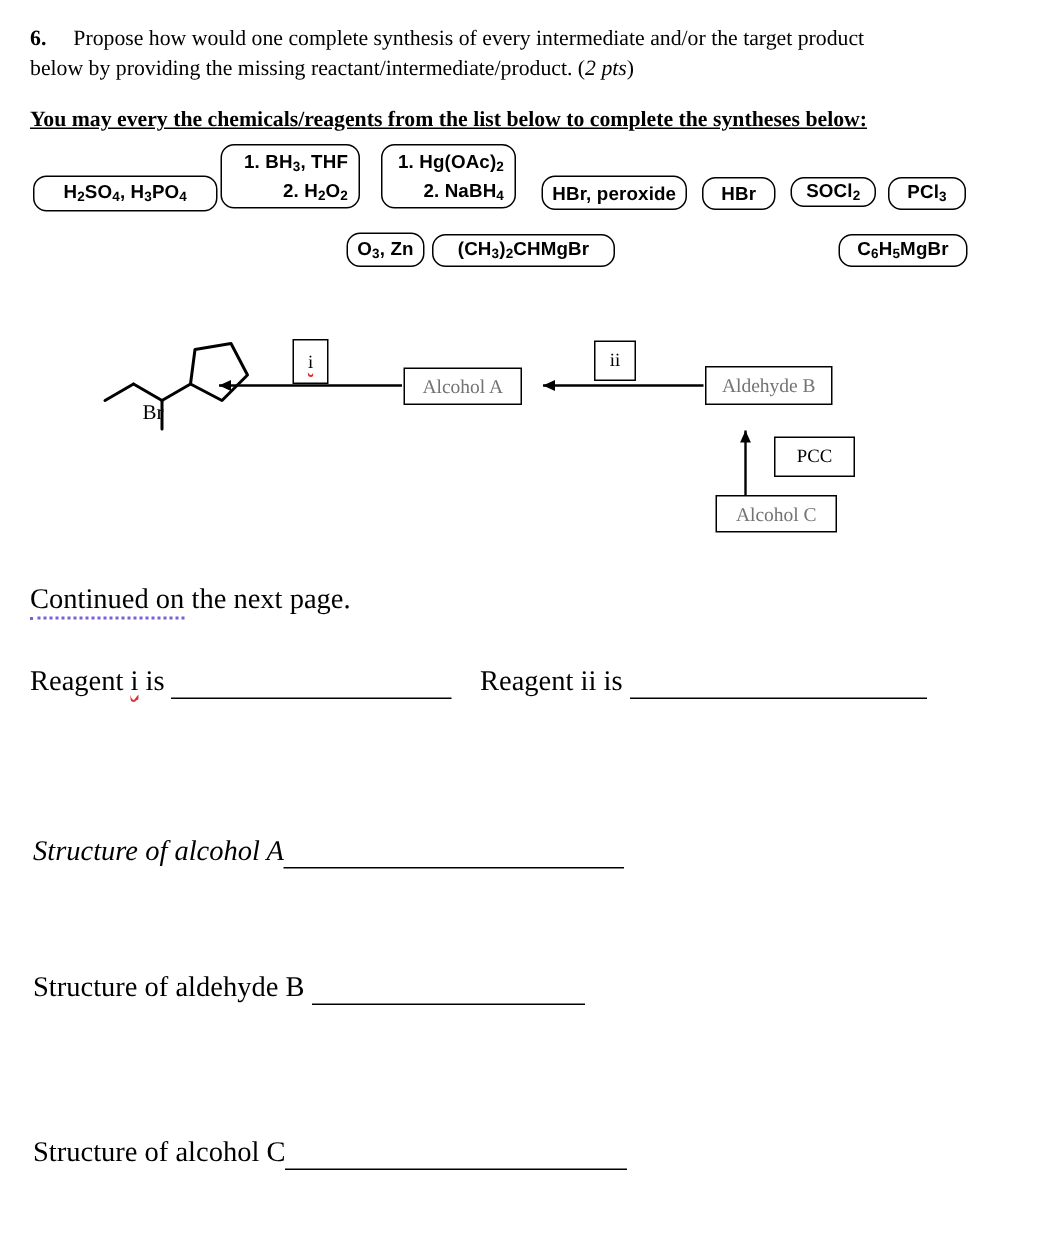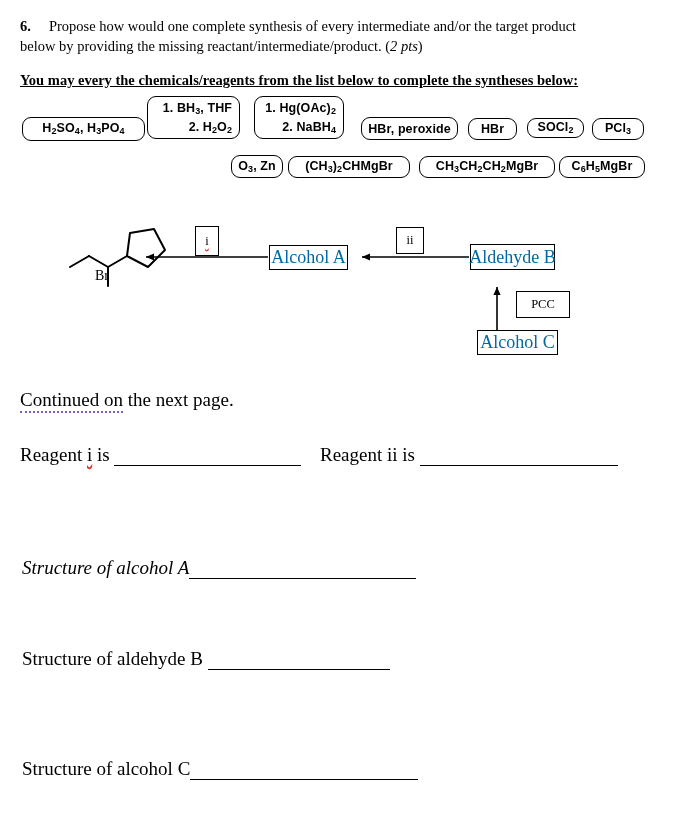--- a/index.html
+++ b/index.html
@@ -95,26 +95,26 @@
     top: 210px;
     width: 694px;
     height: 165px;
   }
   .node-box {
     position: absolute;
     box-sizing: border-box;
     border: 1.5px solid #000;
     background: #fff;
     font-family: "Liberation Serif", serif;
-    font-size: 18px;
+    font-size: 13px;
     display: flex;
     align-items: center;
     justify-content: center;
     white-space: nowrap;
-    color: #0369a1;
+    color: #737373;
   }
   .label-box {
     position: absolute;
     box-sizing: border-box;
     border: 1.5px solid #000;
     background: #fff;
     font-family: "Liberation Serif", serif;
     font-size: 12.5px;
     display: flex;
     align-items: center;
@@ -216,23 +216,20 @@
 
 
     <div class="reagent-box" style="left:231px; top:155px; width:52px; height:23px;">
       <span>O<sub>3</sub>, Zn</span>
     </div>
 
     <div class="reagent-box" style="left:288px; top:156px; width:122px; height:22px;">
       <span>(CH<sub>3</sub>)<sub>2</sub>CHMgBr</span>
     </div>
 
-    <div class="reagent-box" style="left:419px; top:156px; width:136px; height:22px;">
-      <span>CH<sub>3</sub>CH<sub>2</sub>CH<sub>2</sub>MgBr</span>
-    </div>
 
     <div class="reagent-box" style="left:559px; top:156px; width:86px; height:22px;">
       <span>C<sub>6</sub>H<sub>5</sub>MgBr</span>
     </div>
   </div>
 
   <div id="scheme">
 
     <svg class="structure" viewBox="0 0 130 75">
       <g stroke="#000" stroke-width="2" fill="none" stroke-linecap="round" stroke-linejoin="round">

